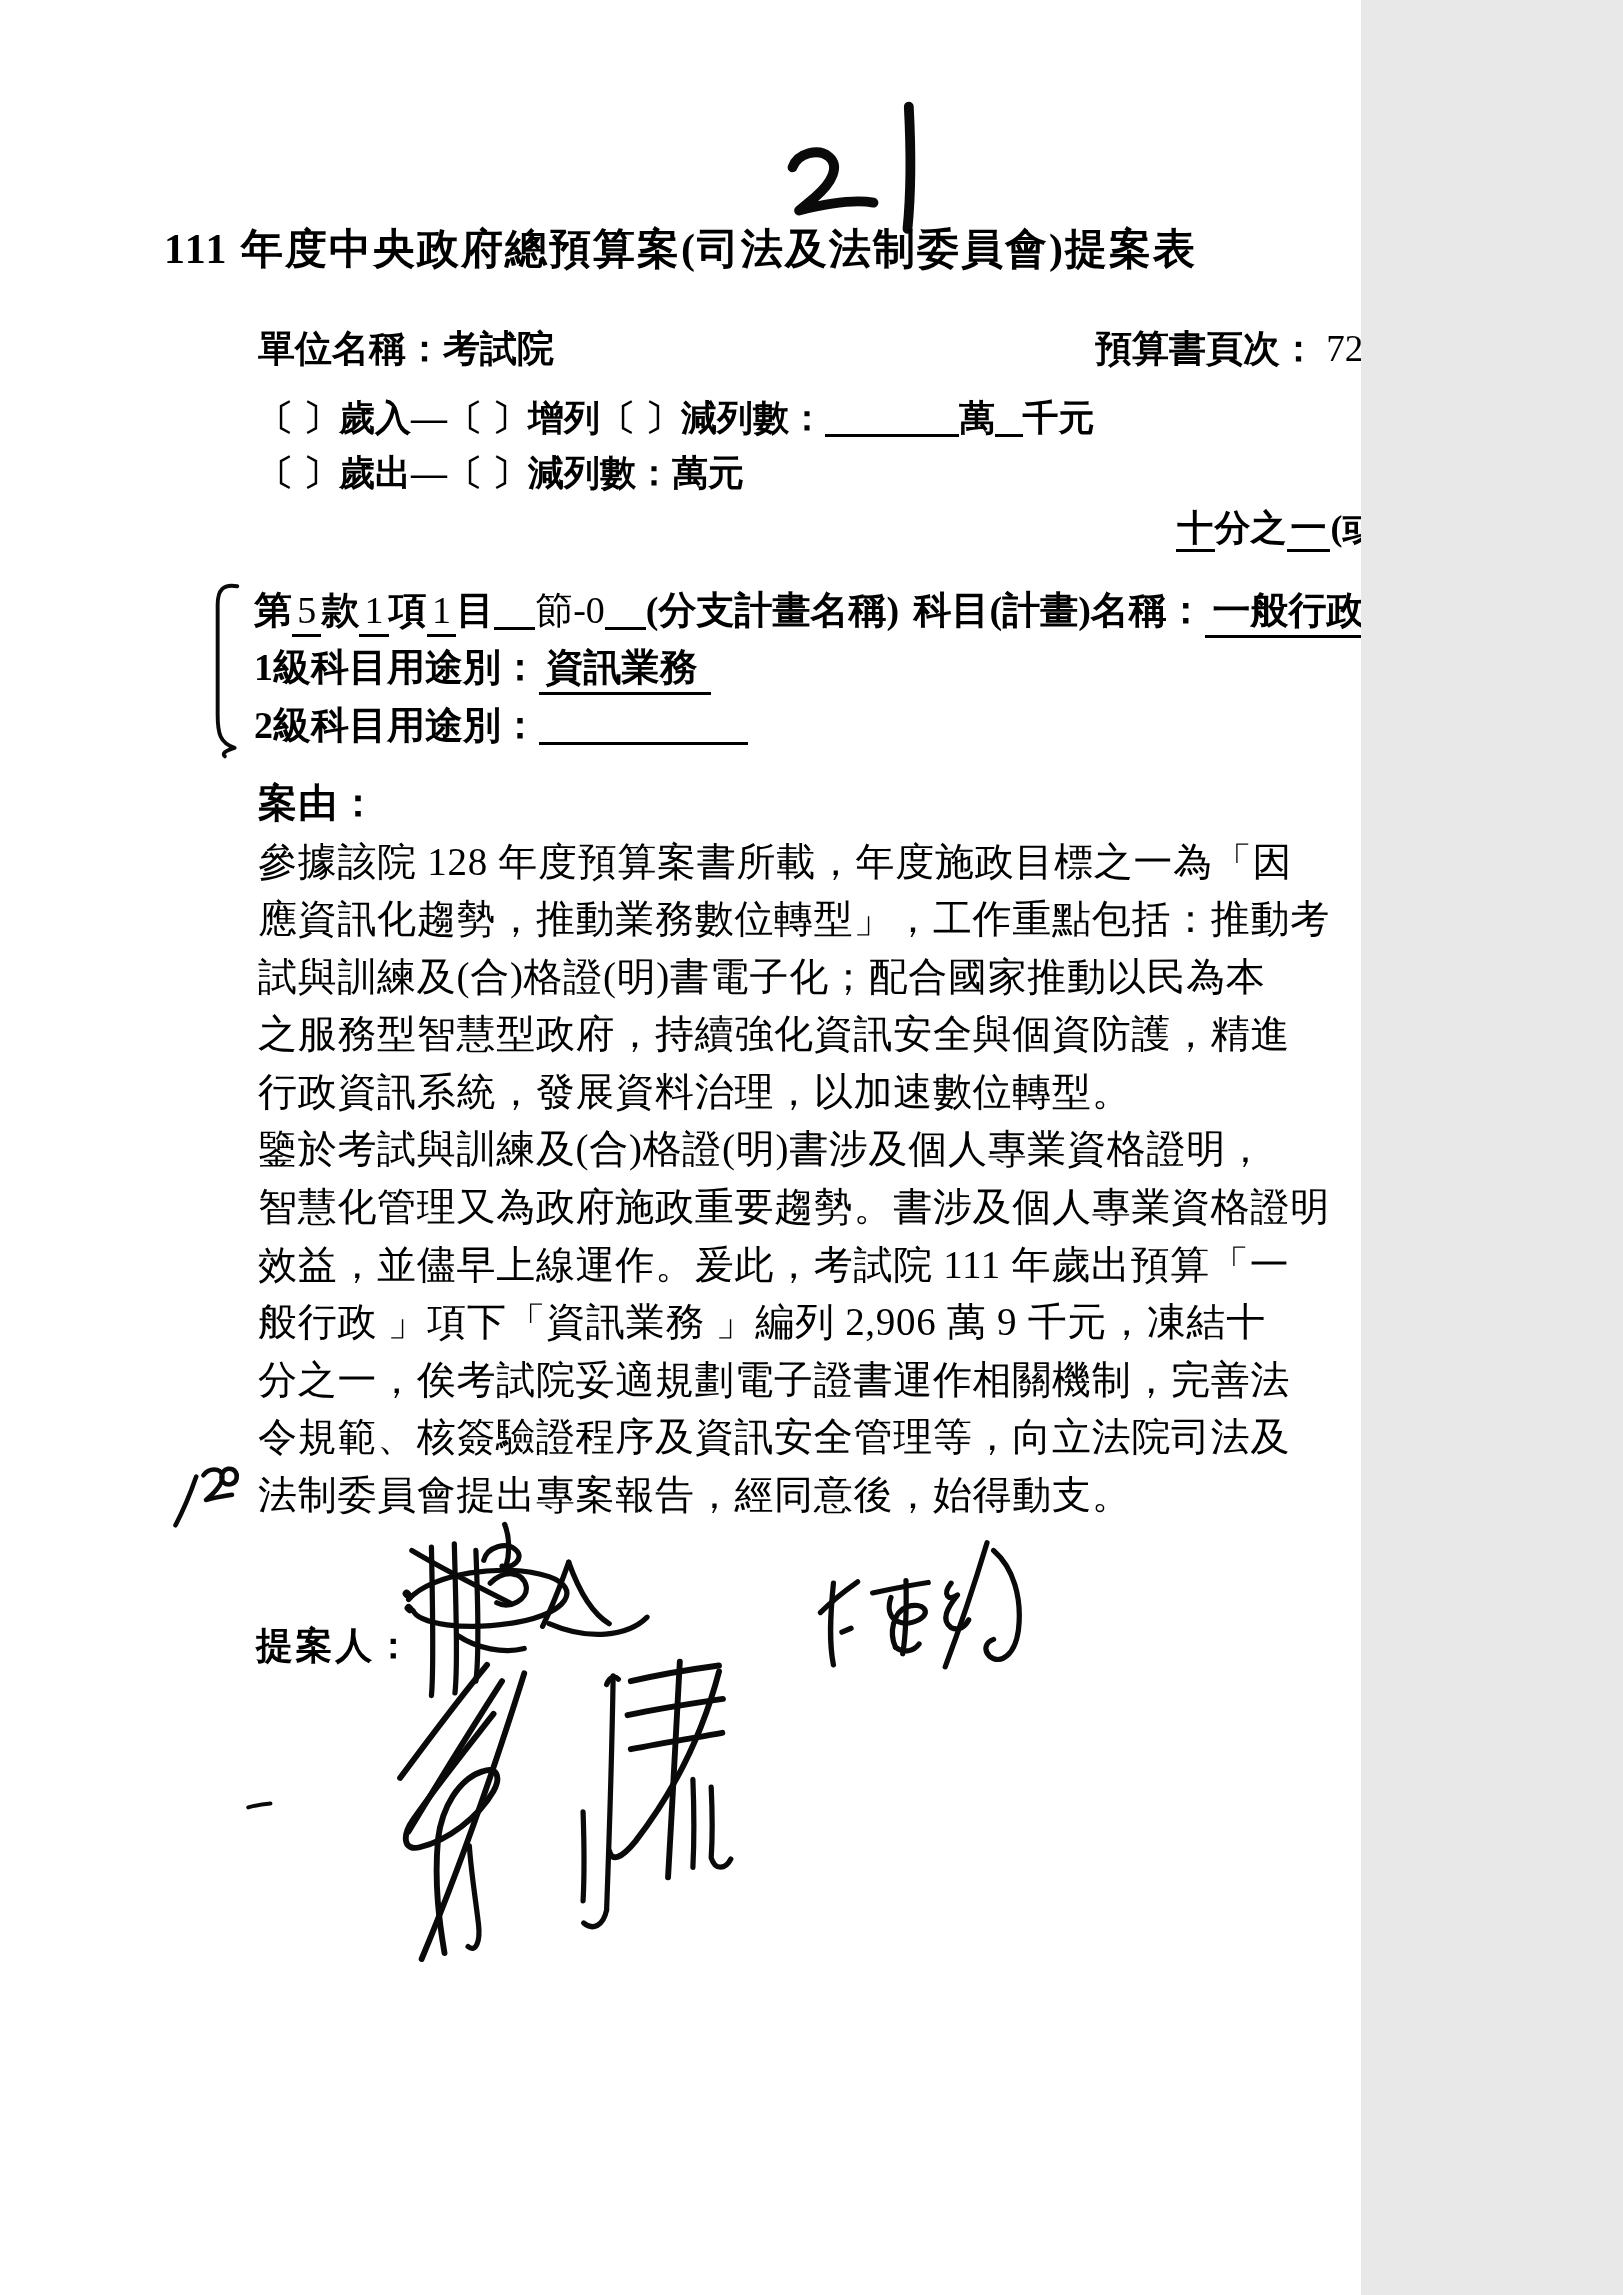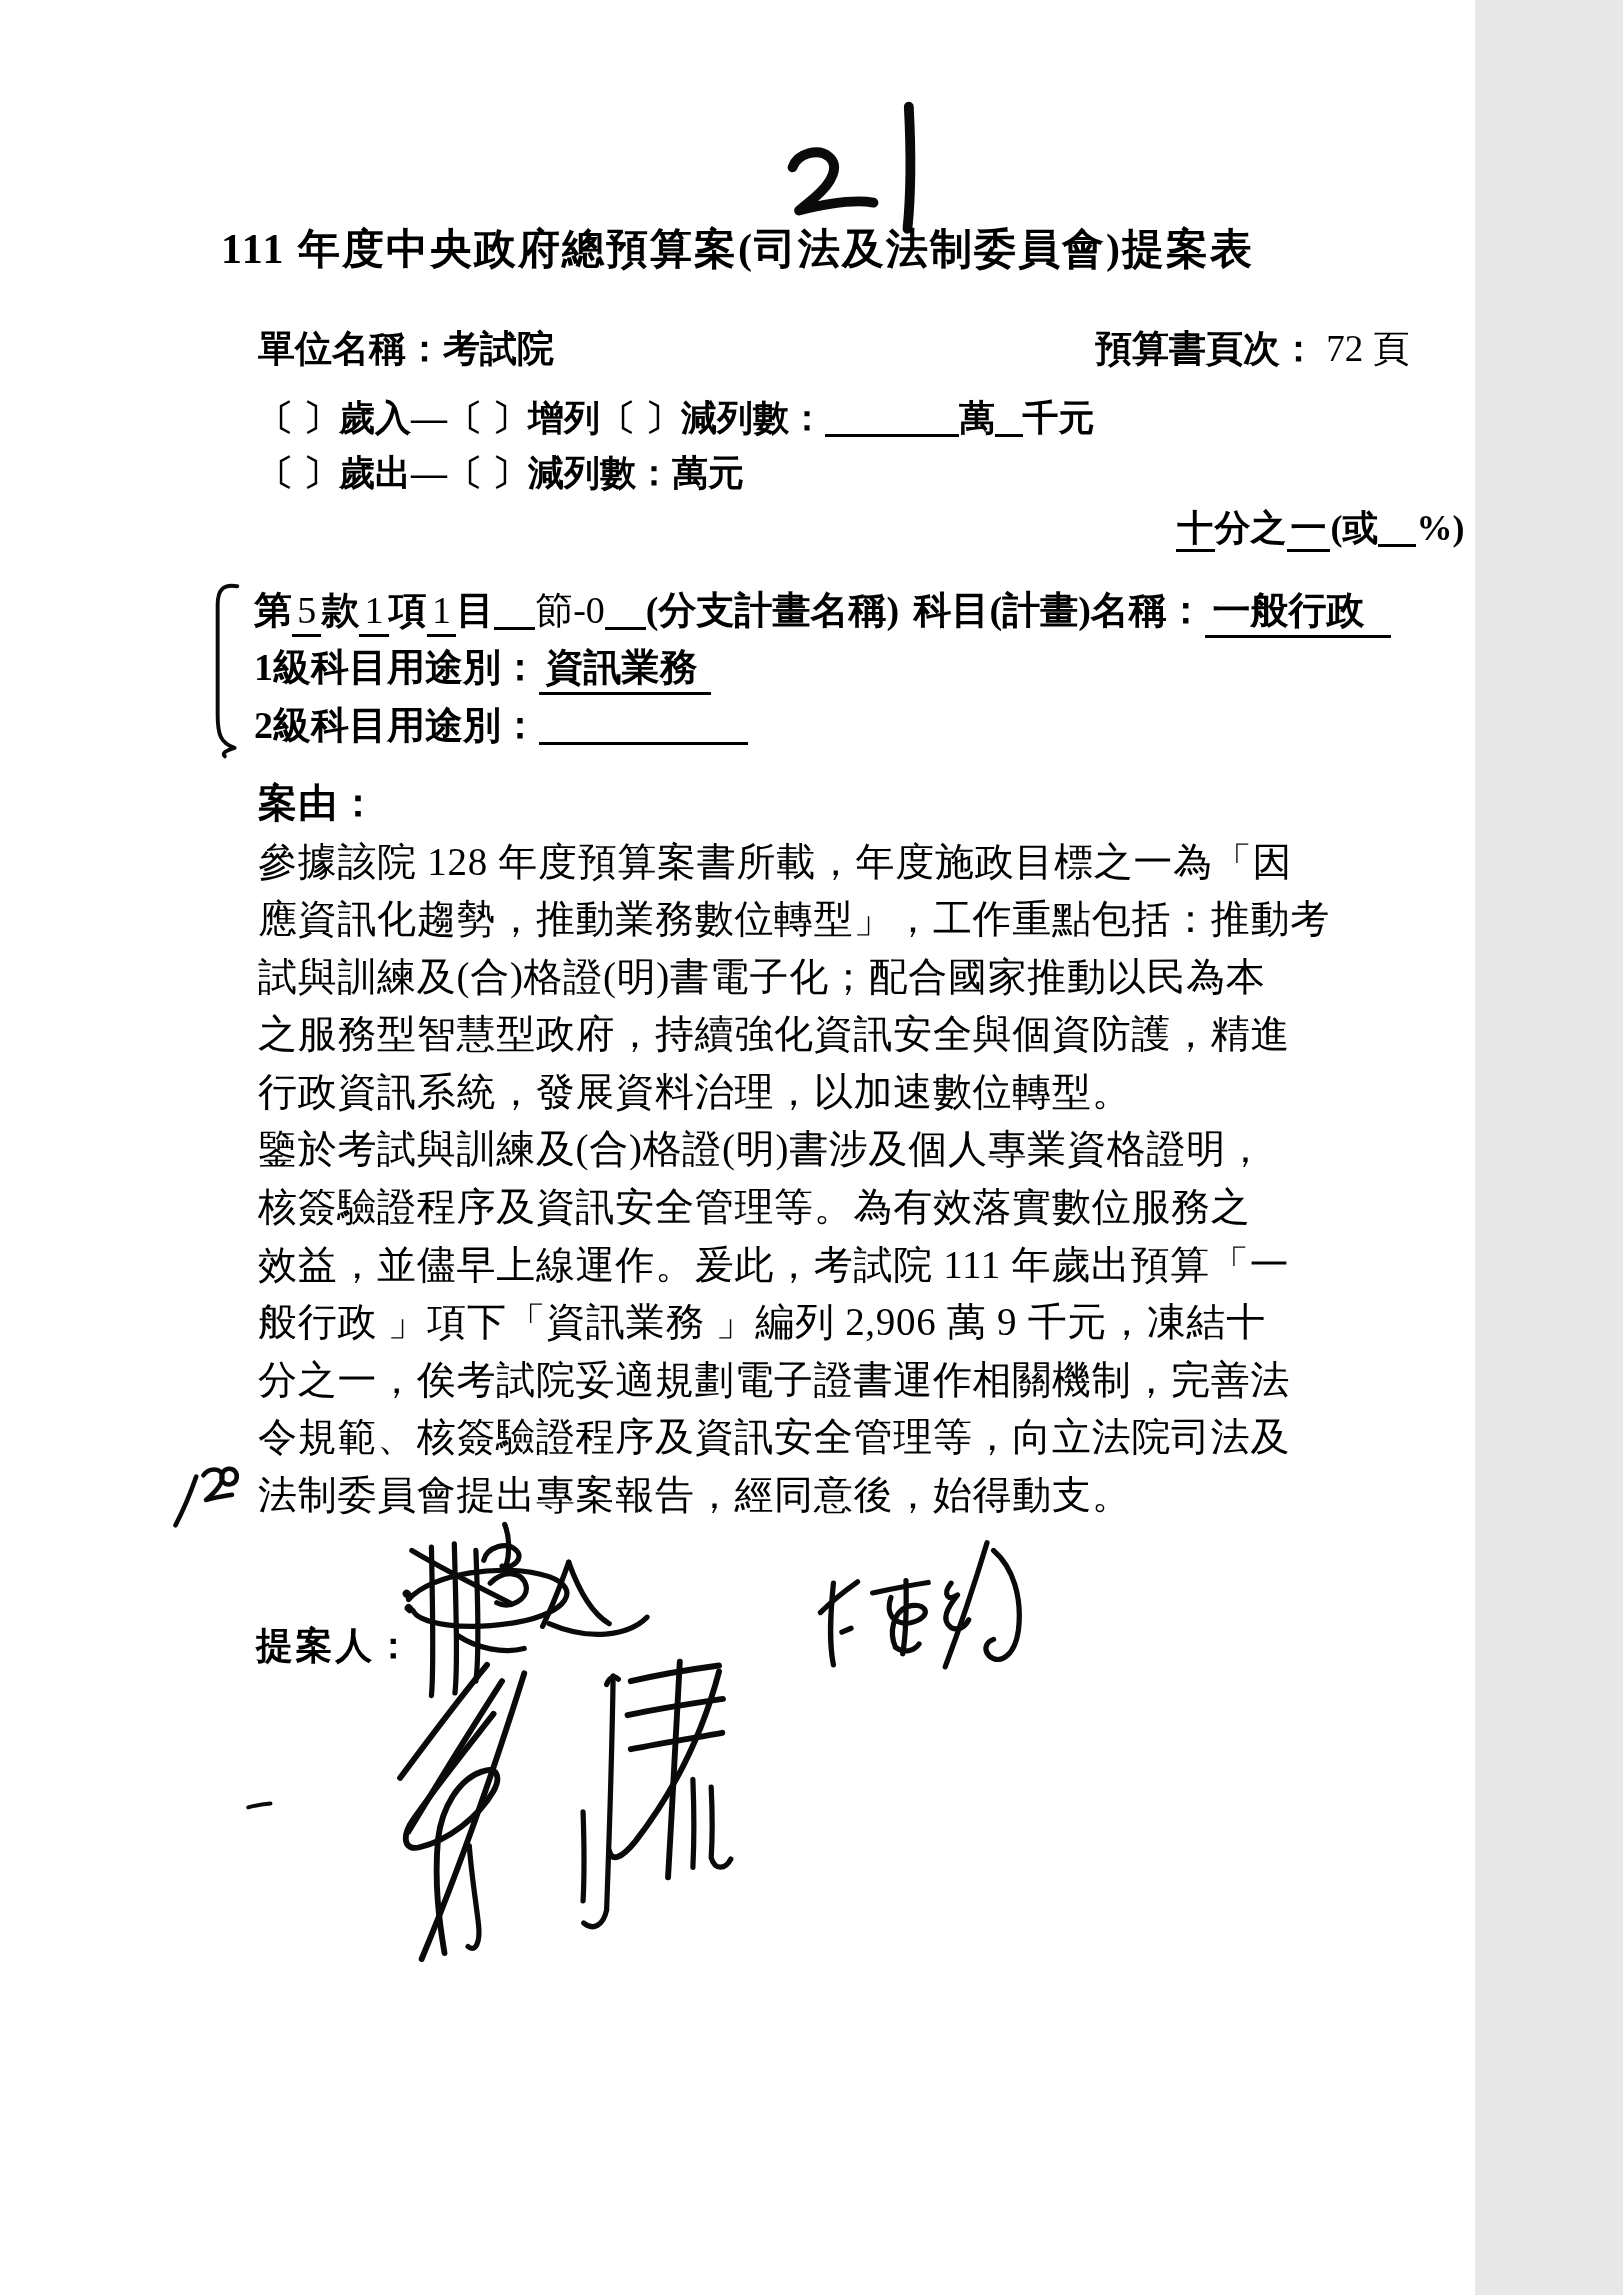--- a/index.html
+++ b/index.html
@@ -1,18 +1,18 @@
 <!DOCTYPE html>
 <html style="font-size:10.5px"><head>
 <meta charset="utf-8">
 <style>
   html,body{margin:0;padding:0;background:#e8e8e8;}
   .page{
     position:relative;
-    width:1475px;height:2295px;
+    width:1361px;height:2295px;
     background:#ffffff;
     color:#000;
     font-family:"Liberation Serif","DejaVu Serif",serif;
     overflow:hidden;
   }
   .line{position:absolute;white-space:nowrap;line-height:1;}
   .bold{font-weight:700;}
   .title{
     left:0;top:228px;width:100%;text-align:center;
     font-size:42px;font-weight:700;letter-spacing:2px;
@@ -91,21 +91,21 @@
   </div>
 
   <div class="line caseh" style="left:258px;top:783px;text-align:center;">案由：</div>
 
   <div class="line bodyline" style="left:258px;top:842px;">參據該院 128 年度預算案書所載，年度施政目標之一為「因</div>
   <div class="line bodyline" style="left:258px;top:899px;">應資訊化趨勢，推動業務數位轉型」，工作重點包括：推動考</div>
   <div class="line bodyline" style="left:258px;top:957px;">試與訓練及(合)格證(明)書電子化；配合國家推動以民為本</div>
   <div class="line bodyline" style="left:258px;top:1072px;">行政資訊系統，發展資料治理，以加速數位轉型。</div>
   <div class="line bodyline" style="left:258px;top:1014px;">之服務型智慧型政府，持續強化資訊安全與個資防護，精進</div>
   <div class="line bodyline" style="left:258px;top:1129px;">鑒於考試與訓練及(合)格證(明)書涉及個人專業資格證明，</div>
-  <div class="line bodyline" style="left:258px;top:1187px;">核簽驗證程序及資訊安全管理等。為有效落實數位服務之</div>
+  <div class="line bodyline" style="left:258px;top:1187px;">智慧化管理又為政府施政重要趨勢。書涉及個人專業資格證明</div>
   <div class="line bodyline" style="left:258px;top:1245px;">效益，並儘早上線運作。爰此，考試院 111 年歲出預算「一</div>
   <div class="line bodyline" style="left:258px;top:1302px;">般行政 」項下「資訊業務 」編列 2,906 萬 9 千元，凍結十</div>
   <div class="line bodyline" style="left:258px;top:1360px;">分之一，俟考試院妥適規劃電子證書運作相關機制，完善法</div>
   <div class="line bodyline" style="left:258px;top:1417px;">令規範、核簽驗證程序及資訊安全管理等，向立法院司法及</div>
   <div class="line bodyline" style="left:258px;top:1475px;">法制委員會提出專案報告，經同意後，始得動支。</div>
 
   <svg style="left:167px;top:1462px;" width="78" height="72" viewBox="0 0 120 110" aria-label="120">
     <path d="M45,22 C36,48 24,76 13,97" stroke-width="7"></path>
     <path d="M56,20 C64,8 82,8 85,20 C88,32 74,46 60,58 C74,54 88,52 100,50" stroke-width="7"></path>
     <path d="M94,10 C103,9 109,16 107,25 C105,34 94,37 87,31 C81,25 84,12 94,10" stroke-width="7"></path>

